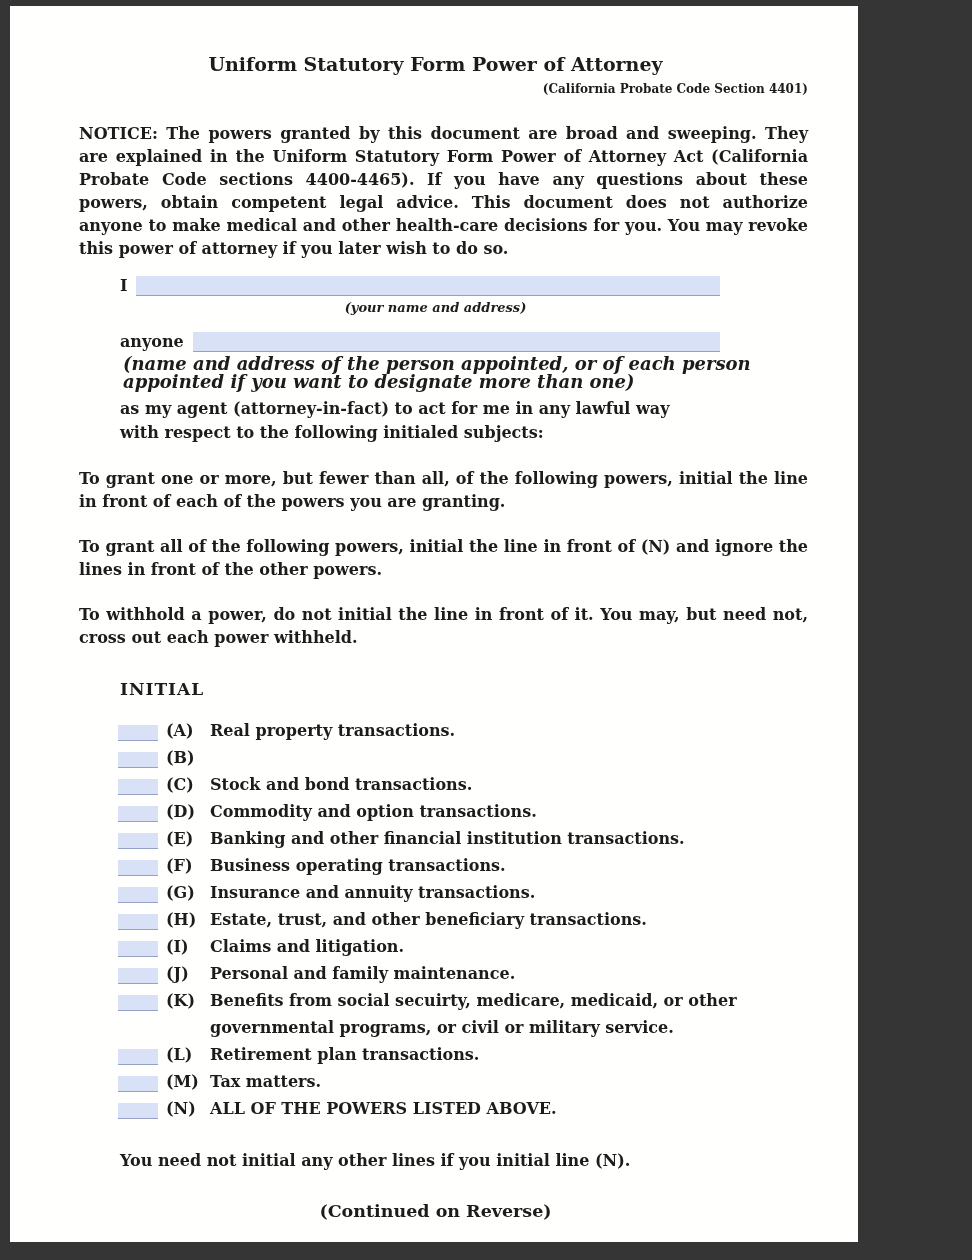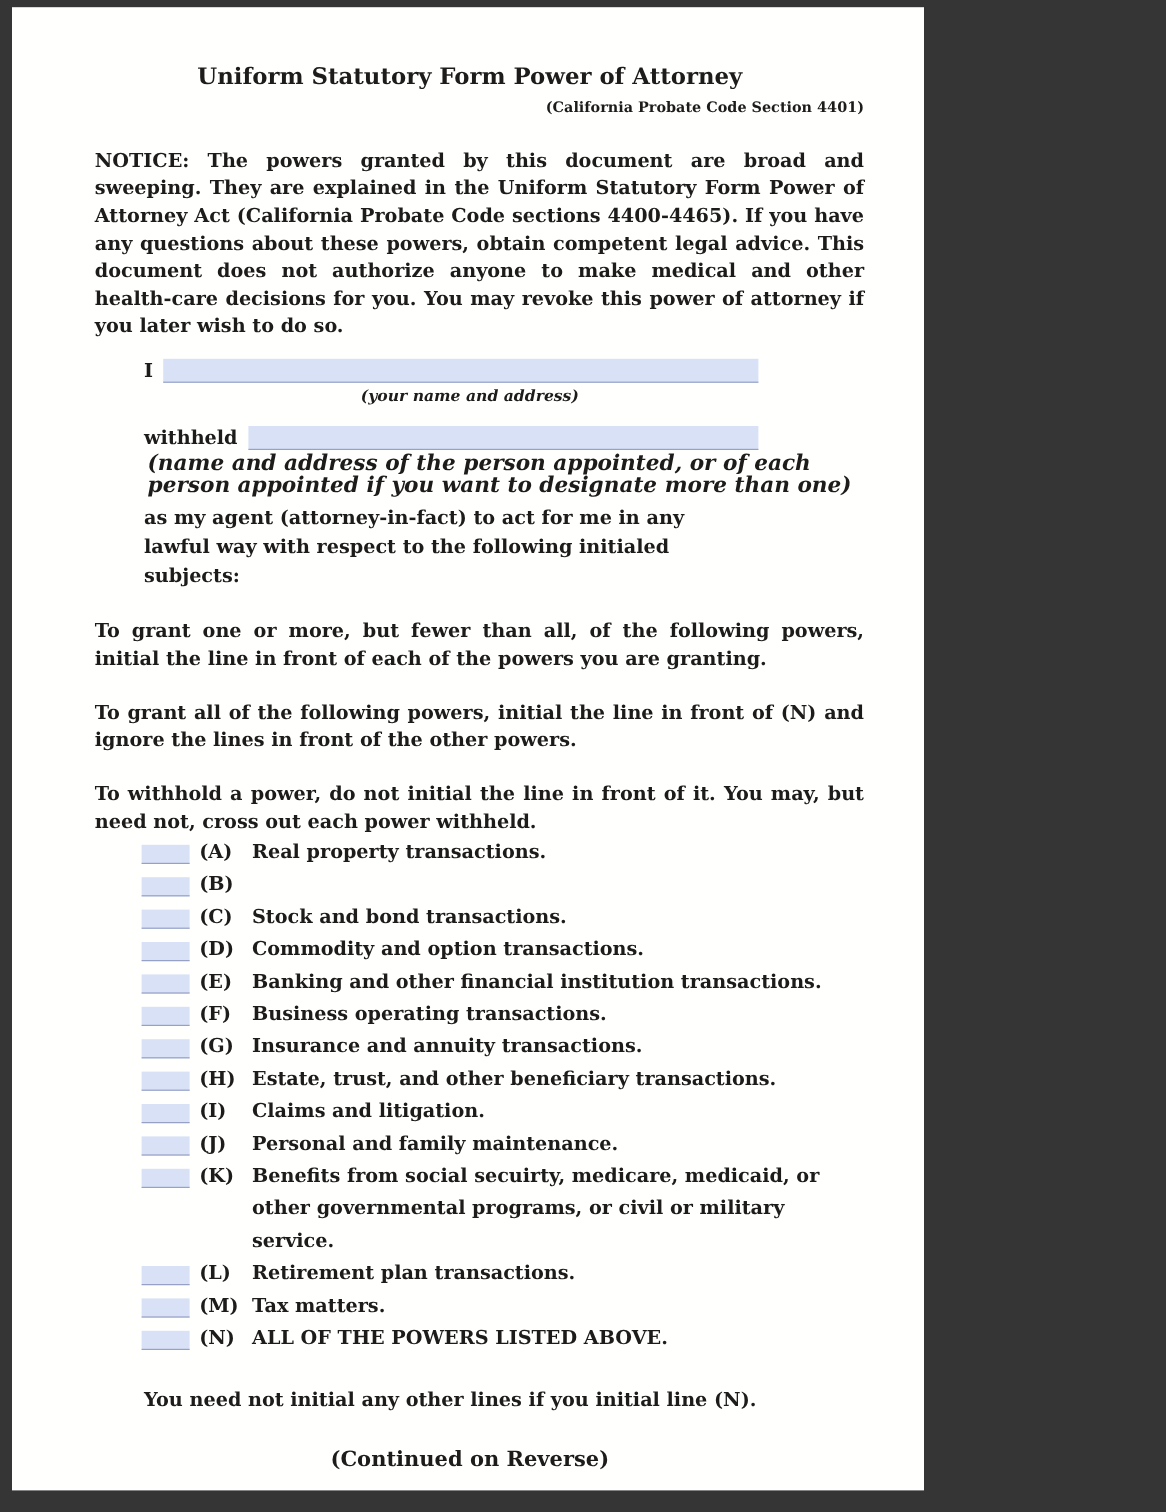--- a/index.html
+++ b/index.html
@@ -5,21 +5,21 @@
   html,body{margin:0;padding:0;}
   body{
     width:972px;height:1260px;
     background:#353535;
     position:relative;
     font-family:"DejaVu Serif","Liberation Serif",serif;
     -webkit-font-smoothing:antialiased;
   }
   .page{
     position:absolute;left:10px;top:6px;
-    width:760px;height:1236px;
+    width:848px;height:1236px;
     background:#fffffe;color:#1d1c1a;
     box-sizing:border-box;
     overflow:hidden;
   }
   .content{padding:46px 50px 0 53px;}
   .title{
     text-align:center;font-weight:bold;font-size:19px;line-height:24px;
   }
   .subtitle{
     text-align:right;font-weight:bold;font-size:12px;line-height:22px;margin-top:2px;
@@ -94,31 +94,32 @@
 
     <p class="para">NOTICE: The powers granted by this document are broad and sweeping. They are explained in the Uniform Statutory Form Power of Attorney Act (California Probate Code sections 4400-4465). If you have any questions about these powers, obtain competent legal advice. This document does not authorize anyone to make medical and other health-care decisions for you. You may revoke this power of attorney if you later wish to do so.</p>
 
     <div class="field-row">
       <span class="lead">I</span>
       <div class="blank-field"></div>
     </div>
     <div class="caption">(your name and address)</div>
 
     <div class="field-row">
-      <span class="lead">withheld</span>
+      <span class="lead">anyone</span>
       <div class="blank-field"></div>
     </div>
     <div class="caption-wide">(name and address of the person appointed, or of each person appointed if you want to designate more than one)</div>
 
     <p class="statement">as my agent (attorney-in-fact) to act for me in any lawful way with respect to the following initialed subjects:</p>
 
     <p class="para">To grant one or more, but fewer than all, of the following powers, initial the line in front of each of the powers you are granting.</p>
     <p class="para">To grant all of the following powers, initial the line in front of (N) and ignore the lines in front of the other powers.</p>
     <p class="para">To withhold a power, do not initial the line in front of it. You may, but need not, cross out each power withheld.</p>
 
+    <div class="initial-heading">INITIAL</div>
 
     <div class="power-row">
       <div class="init-field"></div>
       <span class="power-letter">(A)</span>
       <span class="power-label">Real property transactions.</span>
     </div>
     <div class="power-row">
       <div class="init-field"></div>
       <span class="power-letter">(B)</span>
     </div>

